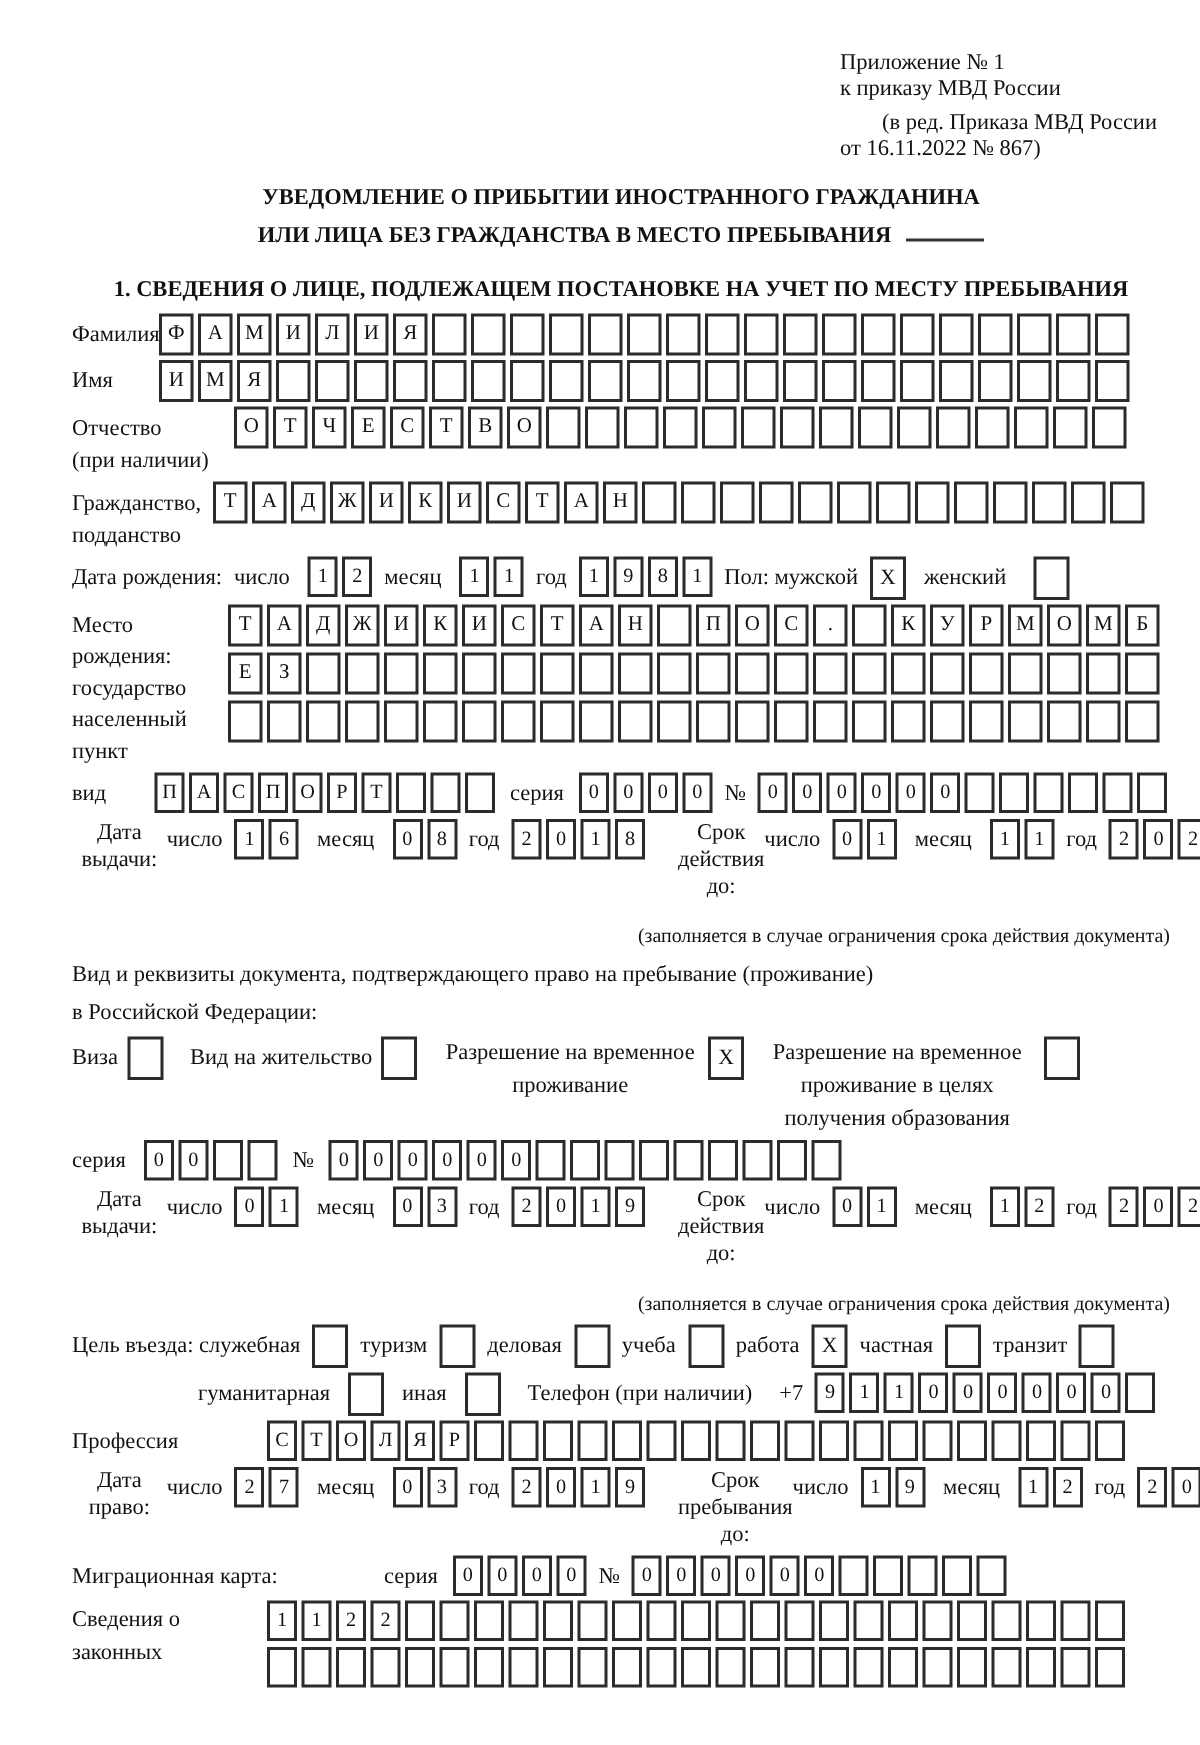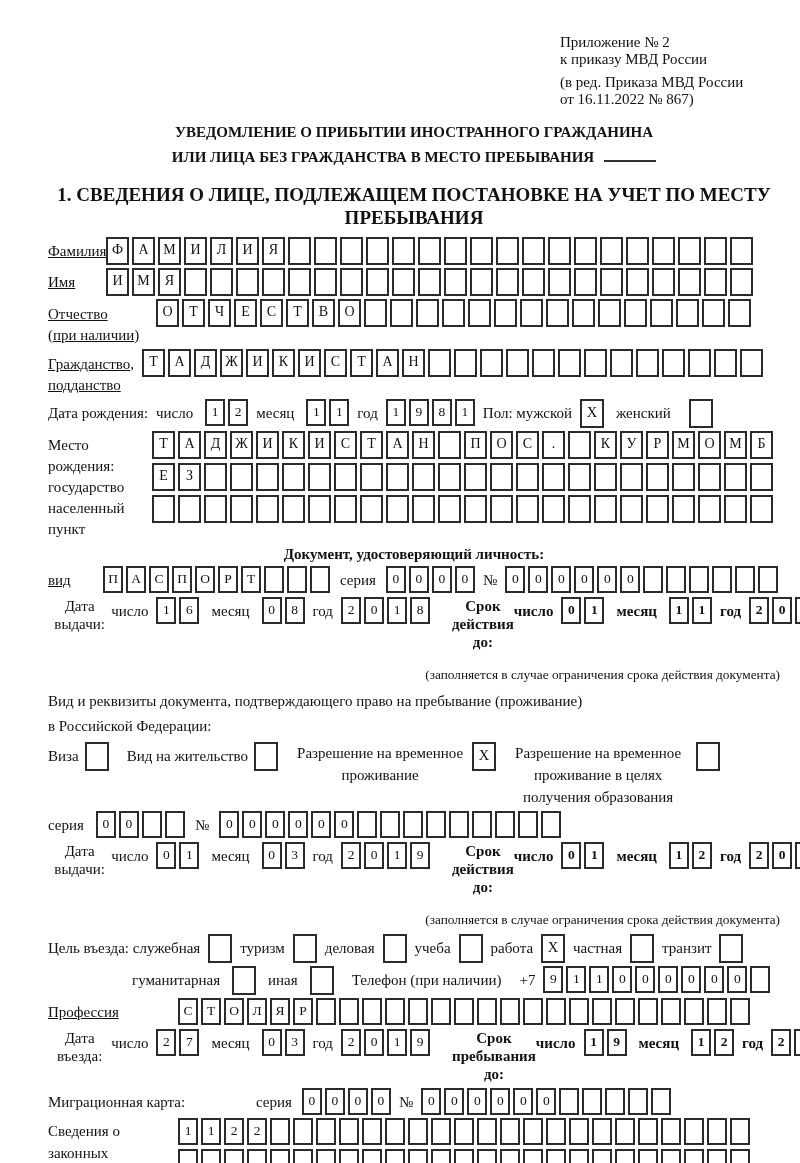--- a/index.html
+++ b/index.html
@@ -6,29 +6,29 @@
   .page{
     width:800px;height:1163px;box-sizing:border-box;
     padding:34px 20px 0 48px;background:#ffffff;color:#111;
     font-family:"Liberation Serif","DejaVu Serif",serif;
     font-size:15px;line-height:1.2;overflow:hidden;position:relative;
   }
   
   .appendix{display:flex;justify-content:flex-end;}
   .appendix-inner{width:220px;}
   .appendix-inner .aline{line-height:17px;}
-  .appendix-inner .gap-top{margin-top:6px;}
+  .appendix-inner .gap-top{margin-top:6px;margin-left:28px;}
   .forma{text-align:right;font-weight:bold;margin-top:10px;font-size:15.5px;letter-spacing:.4px;}
   
   .title{text-align:center;font-weight:bold;font-size:15px;margin-top:12px;line-height:25px;}
   .title-line{display:inline-block;width:52px;border-bottom:2.5px solid #333;height:13px;margin-left:10px;}
-  .sec1{text-align:center;font-weight:bold;font-size:19px;margin-top:14px;}
+  .sec1{text-align:center;font-weight:bold;font-size:15px;margin-top:14px;}
   
   .frow{display:flex;align-items:flex-start;margin-top:3px;}
-  .flabel{flex:0 0 auto;padding-top:5px;text-decoration:underline;}
+  .flabel{flex:0 0 auto;padding-top:5px;}
   .ilabel{flex:0 0 auto;padding-top:5px;white-space:nowrap;}
   .boxes{display:flex;gap:3px;flex-wrap:nowrap;}
   .cell{flex:0 0 auto;width:19px;height:24px;border:2px solid #2b2b2b;display:flex;
         align-items:center;justify-content:center;font-size:14px;background:#fff;}
   .boxes.sm .cell{width:16px;height:23px;font-size:13.5px;}
   .cb{flex:0 0 auto;width:20px;height:25px;border:2px solid #2b2b2b;display:flex;
       align-items:center;justify-content:center;font-size:14.5px;background:#fff;}
   .vgap{height:4px;}
   
   .w-fam{width:58px;}
@@ -36,21 +36,21 @@
   .w-cit{width:94px;line-height:21px;}
   .w-birth{width:108px;}
   .mesto-labels{width:104px;line-height:21px;padding-top:4px;flex:0 0 auto;}
   .w-vid{width:55px;}
   .w-prof{width:130px;}
   .center-bold{text-align:center;font-weight:bold;margin-top:5px;font-size:15px;}
   
   .dates{display:flex;margin-top:4px;}
   .date-col{display:flex;}
   .date-left{width:382px;}
-  .date-right{width:300px;margin-left:22px;font-weight:bold;}
+  .date-right{width:300px;margin-left:22px;}
   .dtitle{text-align:center;margin-bottom:2px;}
   .drow{display:flex;align-items:flex-start;}
   .note-r{text-align:right;font-size:13.3px;margin-top:14px;}
   .intro{margin-top:6px;line-height:25px;}
   
   .opt{display:flex;align-items:flex-start;flex:0 0 auto;}
   .opt .ol{padding-top:5px;margin-right:6px;white-space:nowrap;}
   .opt-c{text-align:center;line-height:22px;margin-right:8px;}
   .oc2{width:168px;}
   .oc3{width:180px;}
@@ -61,21 +61,21 @@
   .rep-labels{width:130px;line-height:22px;padding-top:2px;flex:0 0 auto;}
   .mk-label{padding-top:5px;width:208px;flex:0 0 auto;}
 </style>
 </head>
 <body>
 
 <div class="page">
 
   <div class="appendix">
     <div class="appendix-inner">
-      <div class="aline">Приложение № 2</div>
+      <div class="aline">Приложение № 1</div>
       <div class="aline">к приказу МВД России</div>
       <div class="aline gap-top">(в ред. Приказа МВД России</div>
       <div class="aline">от 16.11.2022 № 867)</div>
     </div>
   </div>
 
   <div class="title">
     <div>УВЕДОМЛЕНИЕ О ПРИБЫТИИ ИНОСТРАННОГО ГРАЖДАНИНА</div>
     <div><span>ИЛИ ЛИЦА БЕЗ ГРАЖДАНСТВА В МЕСТО ПРЕБЫВАНИЯ</span><span class="title-line"></span></div>
   </div>
@@ -326,21 +326,20 @@
           <span class="cell"></span>
           <span class="cell"></span>
           <span class="cell"></span>
           <span class="cell"></span>
           <span class="cell"></span>
           <span class="cell"></span>
         </div>
     </div>
   </div>
 
-  <div class="center-bold">Документ, удостоверяющий личность:</div>
 
   <div class="frow">
     <div class="flabel w-vid">вид</div>
     <div class="boxes sm">
         <span class="cell">П</span>
         <span class="cell">А</span>
         <span class="cell">С</span>
         <span class="cell">П</span>
         <span class="cell">О</span>
         <span class="cell">Р</span>
@@ -634,21 +633,21 @@
         <span class="cell"></span>
         <span class="cell"></span>
         <span class="cell"></span>
         <span class="cell"></span>
         <span class="cell"></span>
       </div>
   </div>
 
   <div class="dates">
     <div class="date-col date-left">
-      <div class="dtitle">Дата въезда:</div>
+      <div class="dtitle">Дата право:</div>
       <div class="drow">
         <span class="ilabel">число</span>
           <span class="gap8"></span>
         <div class="boxes sm">
             <span class="cell">2</span>
             <span class="cell">7</span>
           </div>
           <span class="gap12"></span>
         <span class="ilabel">месяц</span>
           <span class="gap12"></span>

